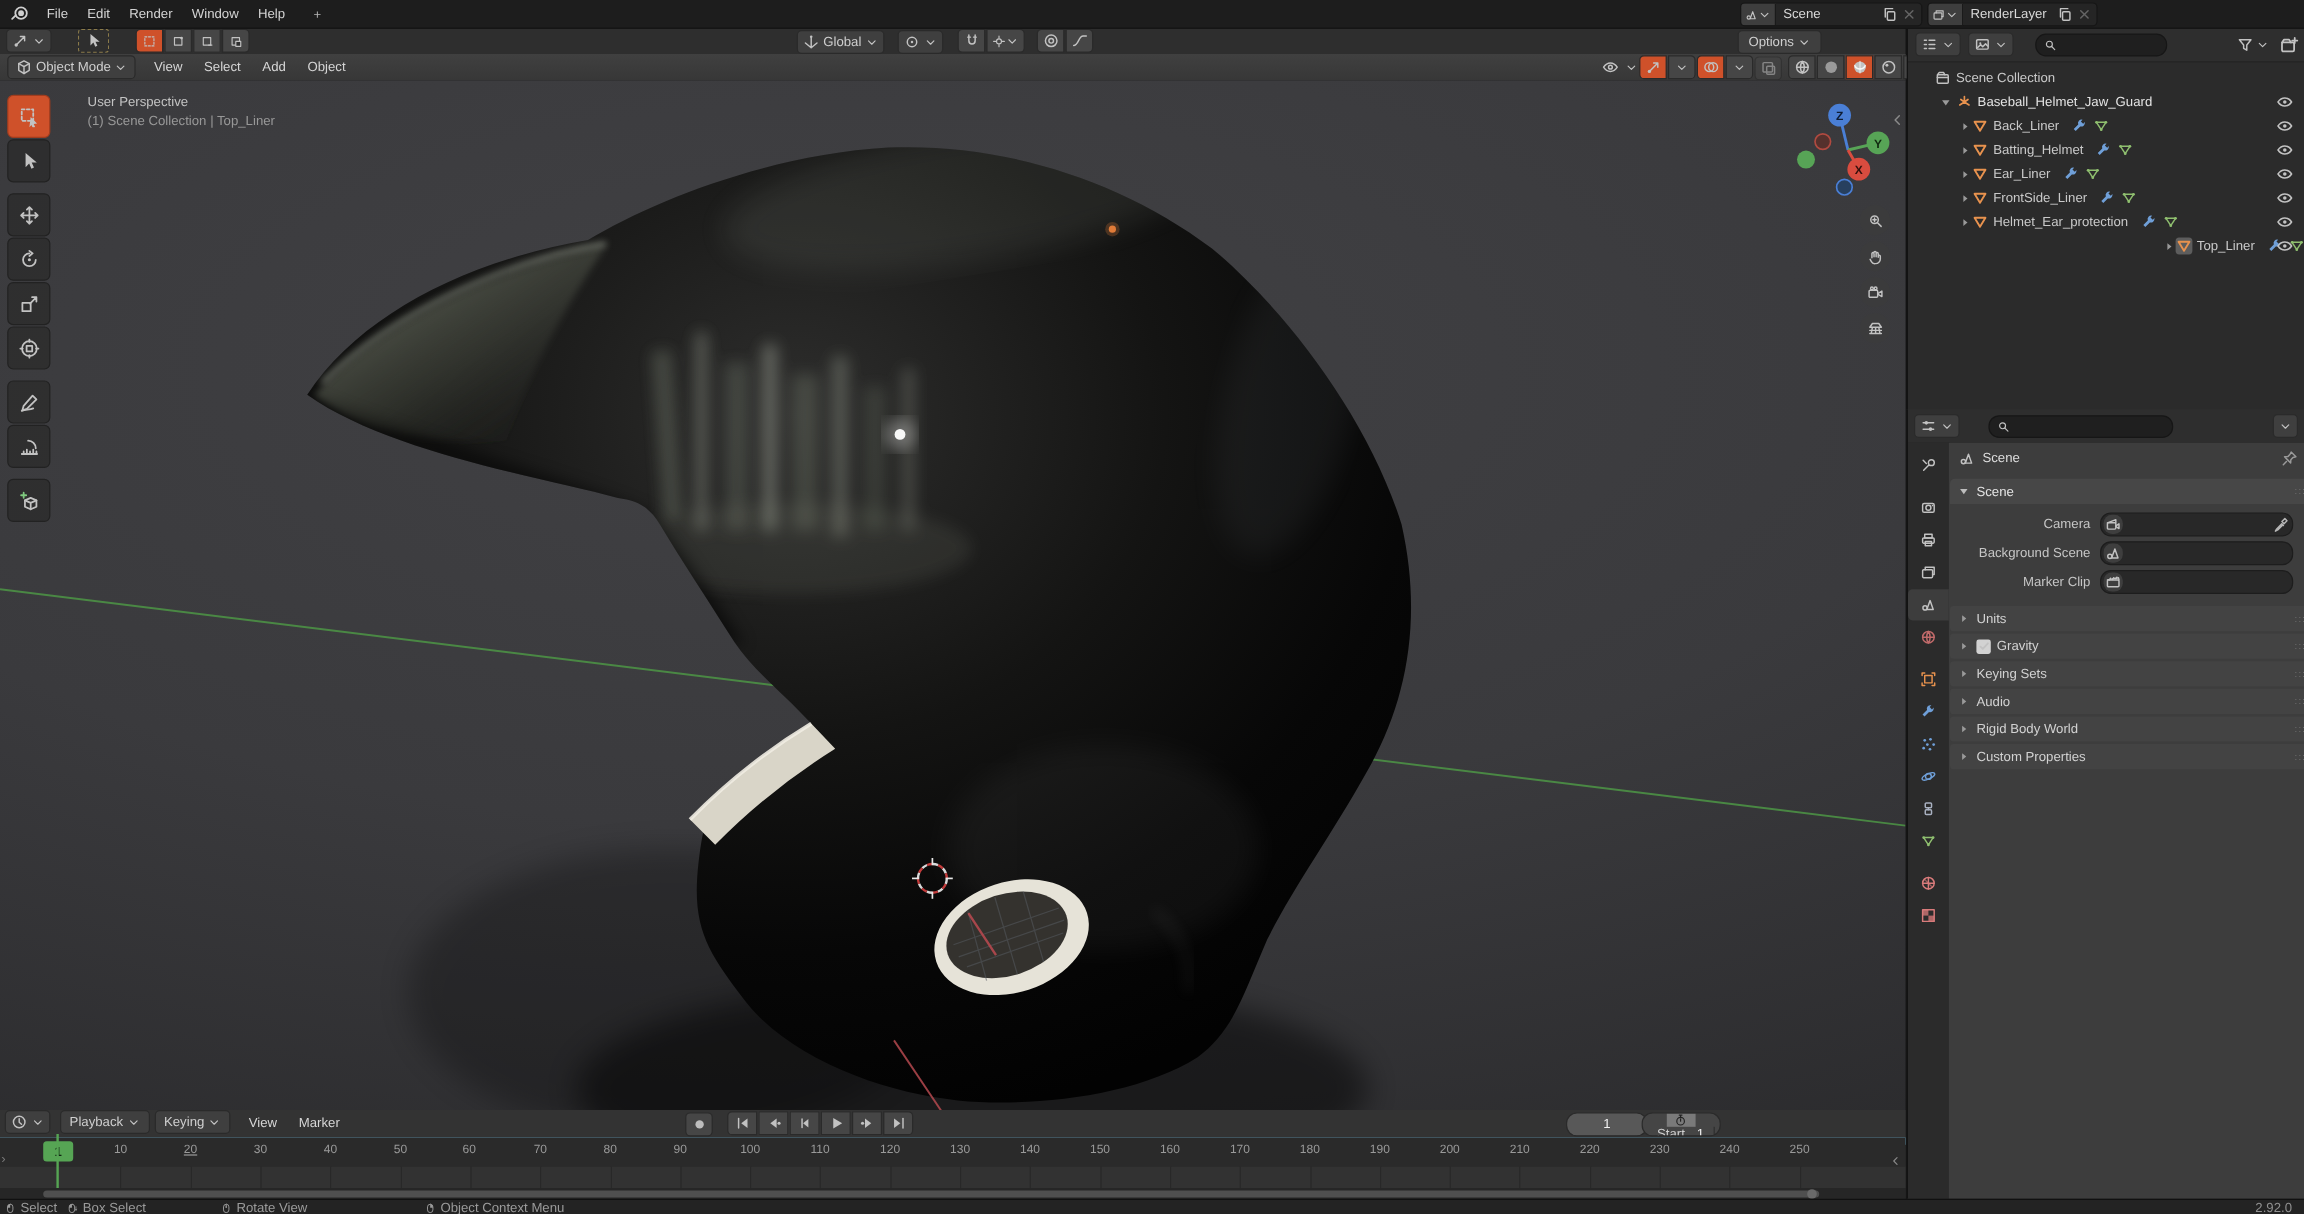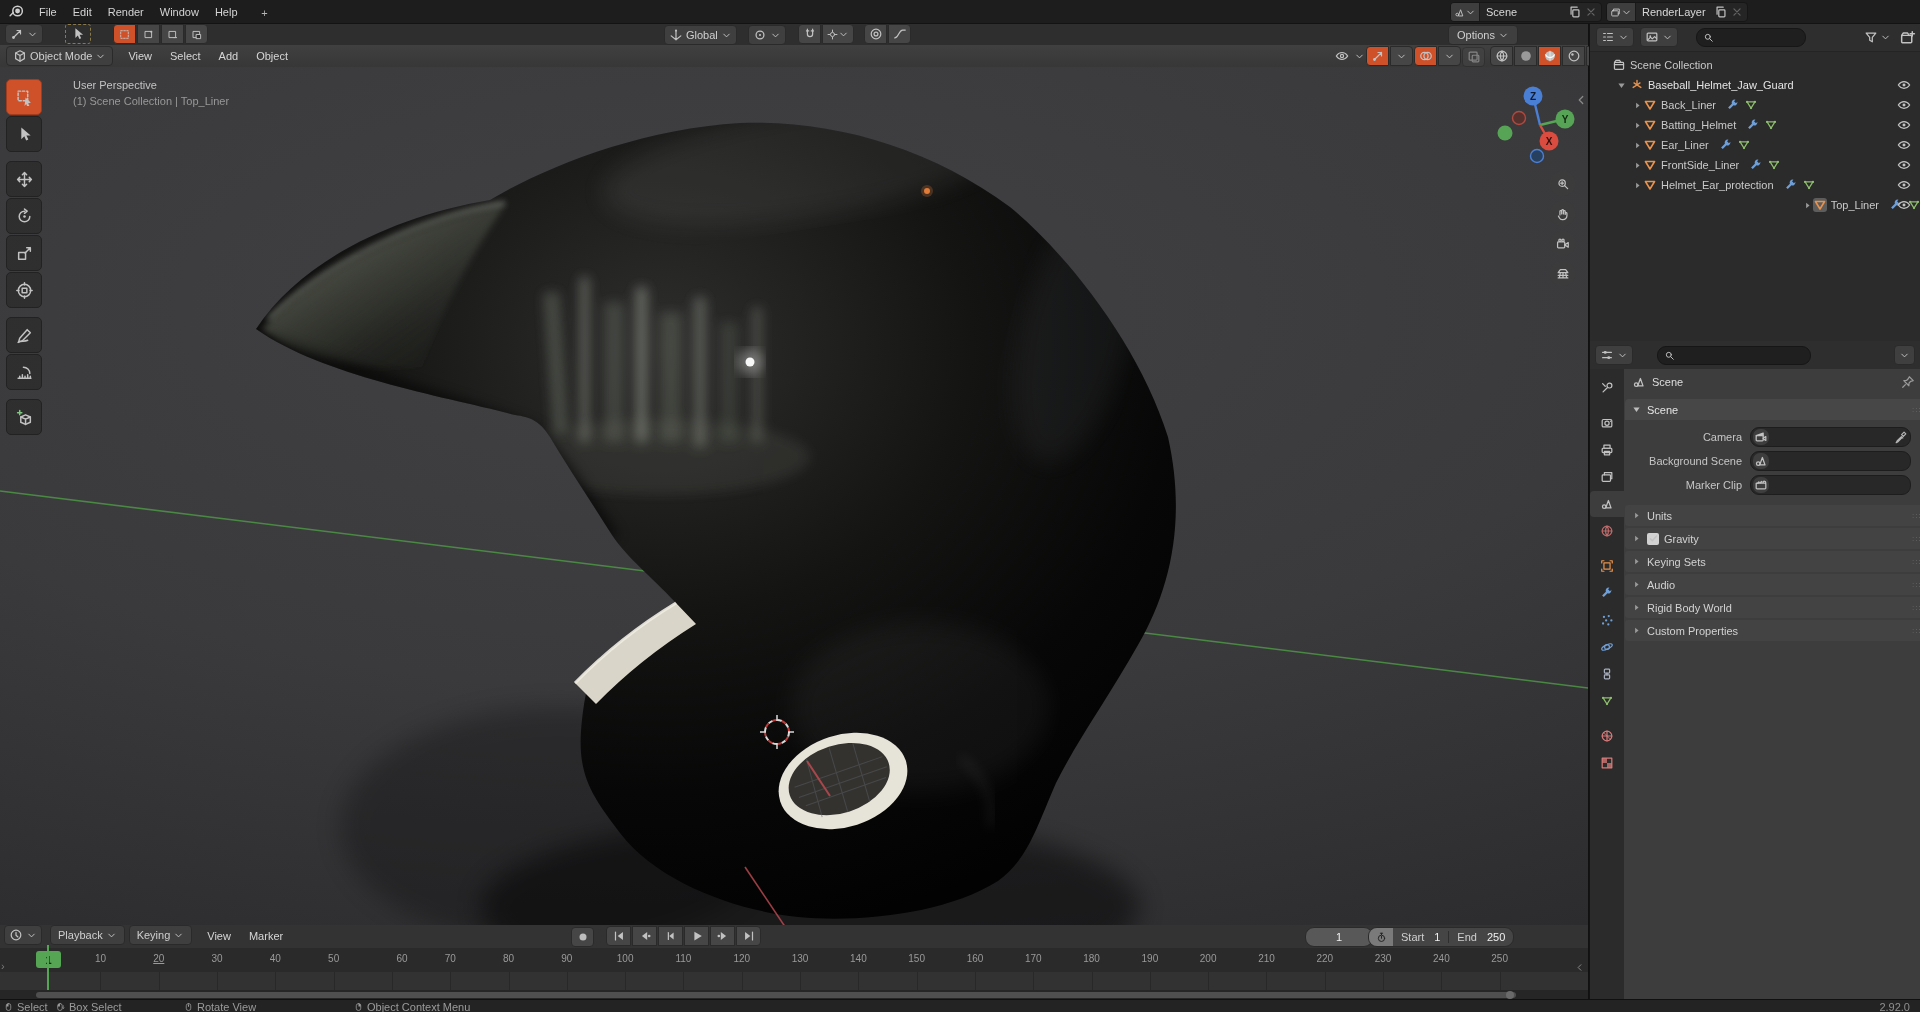--- a/index.html
+++ b/index.html
@@ -1329,21 +1329,21 @@
               <path d="M12 3.5v9"></path>
               <path d="M3.5 3.5L9.5 8l-6 4.5z" fill="currentColor" stroke="none"></path>
             </svg>
           </span>
         </span>
       </span>
 
     <span class="chip" style="position:absolute;left:1305px;top:2px;width:58px;justify-content:center;background:#585858;border-radius:9px;">
       <span style="color:#f2f2f2;">1</span>
     </span>
-    <span class="seg abs" style="left:1368px;top:2px;background:#454545;border:1px solid #2a2a2a;border-radius:9px;overflow:hidden;">
+    <span class="seg abs" style="left:1368px;top:2px;background:#454545;border:1px solid #2a2a2a;border-radius:9px;overflow:hidden;flex-direction:column;">
       <span style="width:24px;height:100%;background:#7a7a7a;display:flex;align-items:center;justify-content:center;">
           <span class="ico ico-sm" style="color:#222;">
             <svg viewBox="0 0 16 16" width="100%" height="100%" fill="none" stroke="currentColor" stroke-width="1.4" stroke-linecap="round" stroke-linejoin="round">
               <circle cx="8" cy="9.2" r="4.6"></circle>
               <path d="M8 9.2V6.4M6.3 1.8h3.4M8 1.8v2"></path>
             </svg>
           </span>
         </span>
       <span class="row" style="padding:0 8px;gap:10px;border-right:1px solid #2e2e2e;">
         <span style="color:#cfcfcf;">Start</span>
@@ -1362,21 +1362,21 @@
         <svg viewBox="0 0 16 16" width="100%" height="100%" fill="none" stroke="currentColor" stroke-width="1.4" stroke-linecap="round" stroke-linejoin="round">
           <path d="M10 4L6 8l4 4"></path>
         </svg>
       </span>
     <span class="abs" style="left:1px;top:12px;color:#7a7a7a;">›</span>
   <span class="tick-label" style="left: 100.47px;">10</span>
       <span class="tick-label" style="left: 158.77px; text-decoration: underline;">20</span>
       <span class="tick-label" style="left: 217.07px;">30</span>
       <span class="tick-label" style="left: 275.37px;">40</span>
       <span class="tick-label" style="left: 333.67px;">50</span>
-      <span class="tick-label" style="left: 402px; text-align: center;">60</span>
+      <span class="tick-label" style="left: 391px; text-align: center;">60</span>
       <span class="tick-label" style="left: 450.27px;">70</span>
       <span class="tick-label" style="left: 508.57px;">80</span>
       <span class="tick-label" style="left: 566.87px;">90</span>
       <span class="tick-label" style="left: 625.17px;">100</span>
       <span class="tick-label" style="left: 683.47px;">110</span>
       <span class="tick-label" style="left: 741.77px;">120</span>
       <span class="tick-label" style="left: 800.07px;">130</span>
       <span class="tick-label" style="left: 858.37px;">140</span>
       <span class="tick-label" style="left: 916.67px;">150</span>
       <span class="tick-label" style="left: 974.97px;">160</span>

